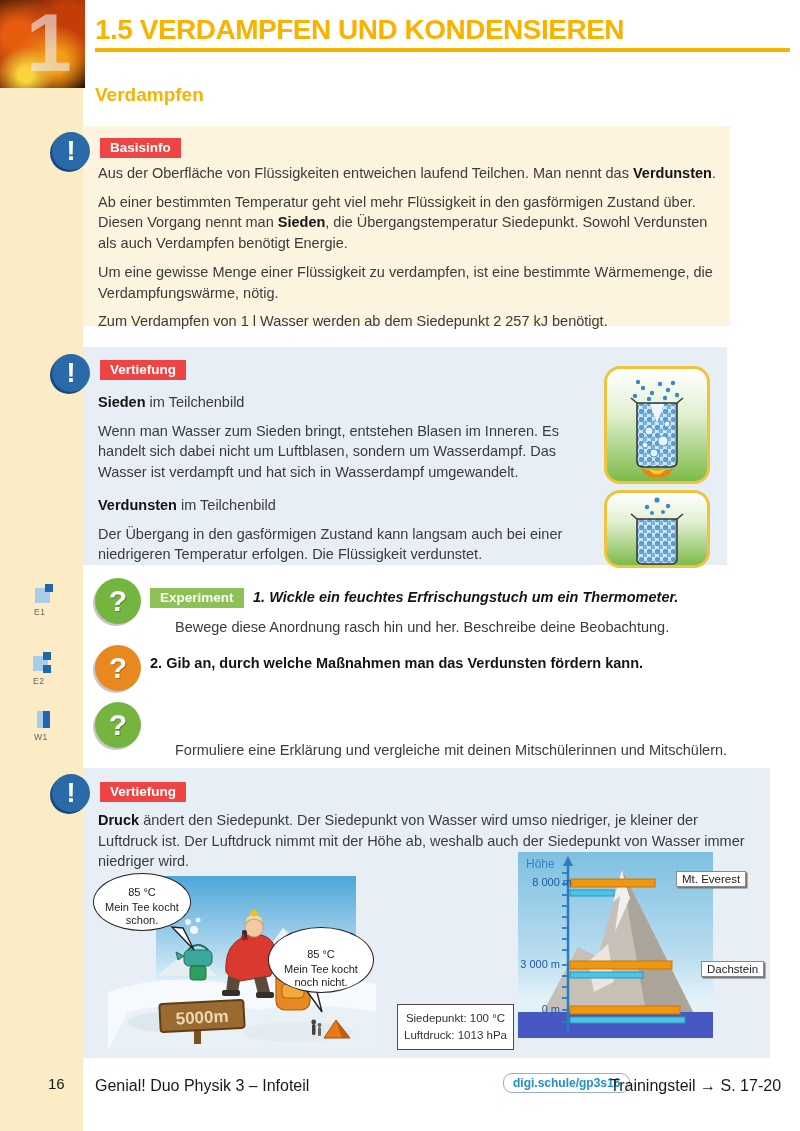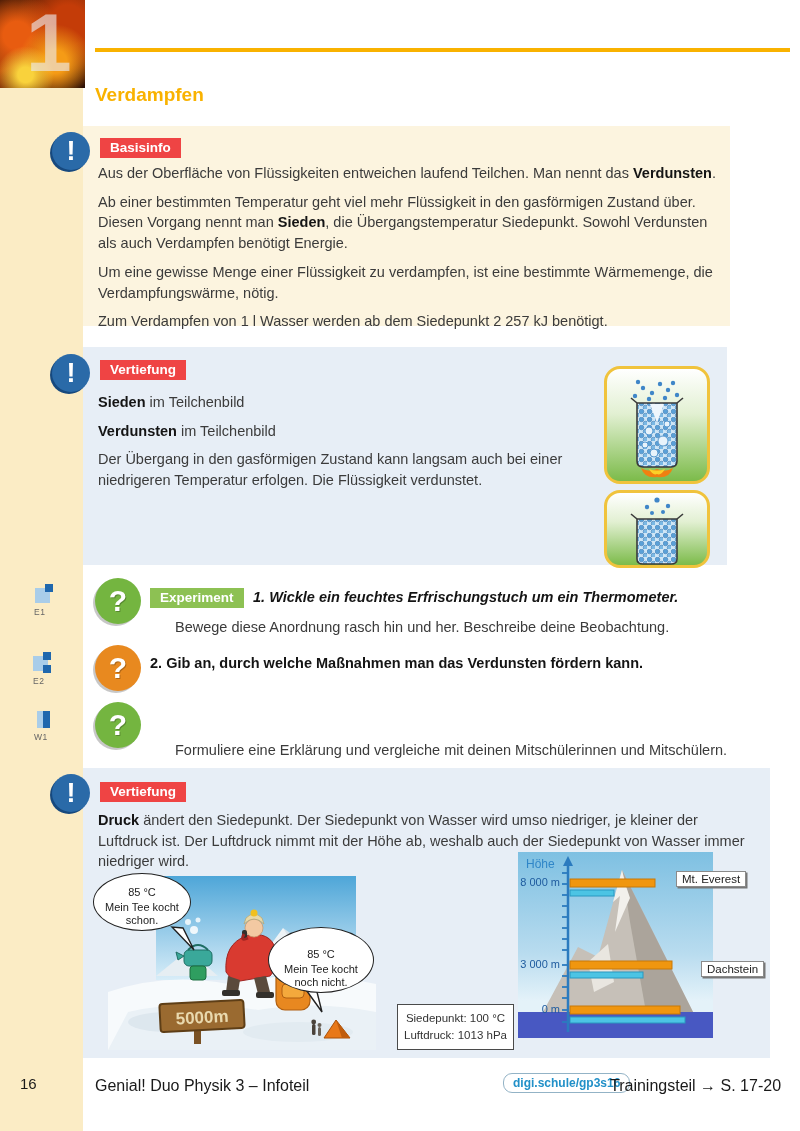--- a/index.html
+++ b/index.html
@@ -82,20 +82,21 @@
 </style>
 </head>
 <body>
 
 <div id="page">
 
   <div class="abs sidebar"></div>
   <div class="abs fire"></div>
   <div class="abs chapter-num">1</div>
 
+  <div class="abs main-title">1.5 VERDAMPFEN UND KONDENSIEREN</div>
   <div class="abs title-rule"></div>
   <div class="abs section-heading">Verdampfen</div>
 
   <div class="abs box cream" style="left:83px;top:126px;width:647px;height:200px;"></div>
   <div class="abs excl" style="left:52px;top:132px;">
     <span>!</span>
   </div>
   <div class="abs" style="left:100px;top:138px;">
     <span class="badge">Basisinfo</span>
   </div>
@@ -108,20 +109,21 @@
 
   <div class="abs box" style="left:83px;top:347px;width:644px;height:218px;"></div>
   <div class="abs excl" style="left:52px;top:354px;">
     <span>!</span>
   </div>
   <div class="abs" style="left:100px;top:360px;">
     <span class="badge">Vertiefung</span>
   </div>
   <div class="abs bodytext" style="left:98px;top:392px;width:490px;">
     <p class="subhead"><b>Sieden</b><span> im Teilchenbild</span></p>
+    <p style="margin-bottom:12px;">Wenn man Wasser zum Sieden bringt, entstehen Blasen im Inneren. Es handelt sich dabei nicht um Luftblasen, sondern um Wasserdampf. Das Wasser ist verdampft und hat sich in Wasserdampf umgewandelt.</p>
     <p class="subhead"><b>Verdunsten</b><span> im Teilchenbild</span></p>
     <p>Der Übergang in den gasförmigen Zustand kann langsam auch bei einer niedrigeren Temperatur erfolgen. Die Flüssigkeit verdunstet.</p>
   </div>
 
   <div class="abs beakerimg" style="left:604px;top:366px;width:100px;height:112px;">
     <svg width="100" height="112" viewBox="0 0 100 112">
       <defs>
         <pattern id="dots1" width="8" height="8" patternUnits="userSpaceOnUse">
           <rect width="8" height="8" fill="#cfe6f6"></rect>
           <circle cx="2.5" cy="2.5" r="2.3" fill="#5aa0d8" stroke="#2f6ea8" stroke-width="0.5"></circle>
@@ -349,25 +351,25 @@
           <line x1="44" y1="113" x2="50" y2="113"></line>
             <line x1="44" y1="124" x2="50" y2="124"></line>
           <line x1="44" y1="135" x2="50" y2="135"></line>
             <line x1="44" y1="146" x2="50" y2="146"></line>
           <line x1="44" y1="158" x2="50" y2="158"></line>
             <line x1="44" y1="170" x2="50" y2="170"></line>
         </g>
       </g>
     </svg>
     <div class="abs hoehe-label" style="left:8px;top:5px;">Höhe</div>
-    <div class="abs tick-label" style="left:0px;top:24px;">8 000 m</div>
+    <div class="abs tick-label" style="left:0px;top:24px;padding-left:12px;">8 000 m</div>
     <div class="abs tick-label" style="left:0px;top:106px;">3 000 m</div>
     <div class="abs tick-label" style="left:0px;top:151px;">0 m</div>
     <div class="abs peak-box" style="left:158px;top:19px;">Mt. Everest</div>
     <div class="abs peak-box" style="left:183px;top:109px;">Dachstein</div>
   </div>
 
-  <div class="abs footer-page" style="left:20px;top:1075px;">16</div>
+  <div class="abs footer-page" style="left:48px;top:1075px;">16</div>
   <div class="abs footer-text" style="left:95px;top:1077px;">Genial! Duo Physik 3 – Infoteil</div>
   <div class="abs digi-pill" style="left:503px;top:1073px;">digi.schule/gp3s16</div>
   <div class="abs footer-text" style="left:610px;top:1077px;">Trainingsteil → S. 17-20</div>
 
 </div>
 
 </body></html>

